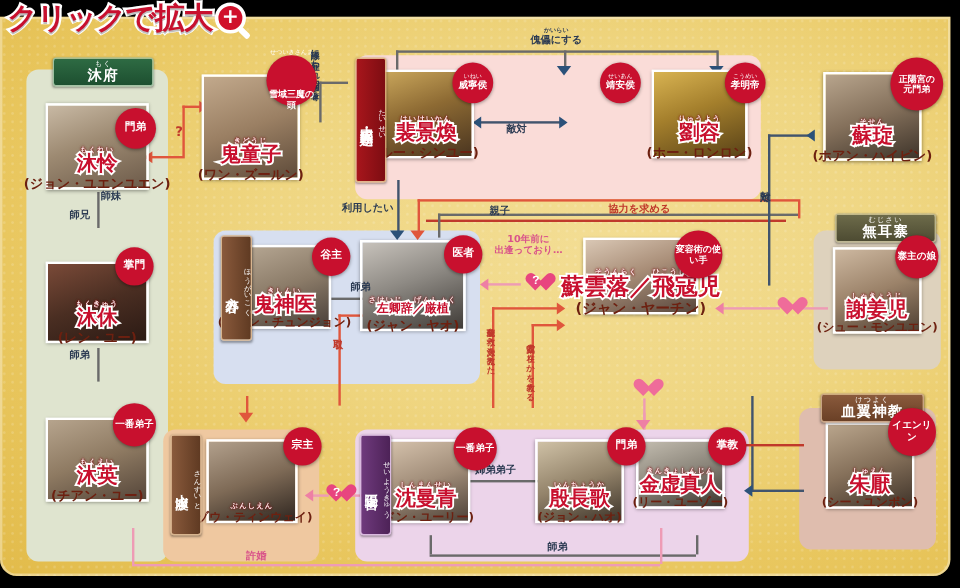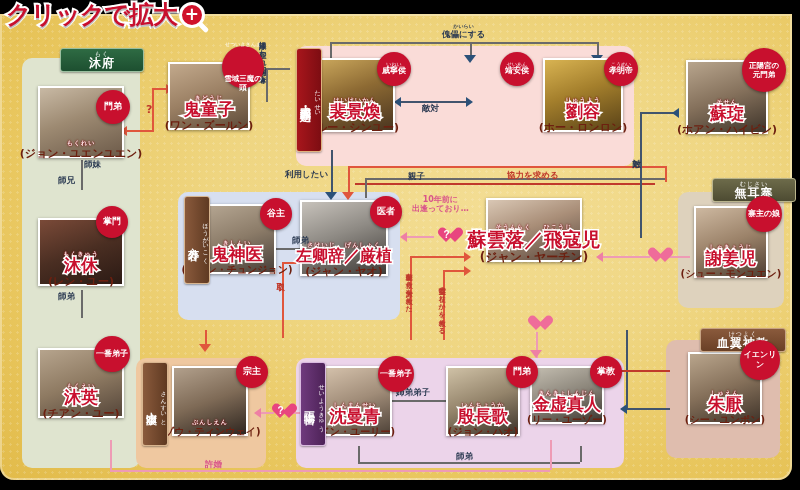--- a/index.html
+++ b/index.html
@@ -55,21 +55,20 @@
   .g-mountain{background:#efc8a0;}
   .g-wuji{background:#ded2bd;}
   .g-blood{background:#dfbdae;}
 
   
   .plaque{
     position:absolute;z-index:30;height:24px;min-width:84px;padding:0 16px;
     display:flex;flex-direction:column;align-items:center;justify-content:center;
     color:#fff;border-radius:3px;box-sizing:border-box;
     box-shadow:0 1px 2px rgba(0,0,0,.35);
-    margin-left:16px;
   }
   .plaque .ruby{font-size:6px;line-height:6px;opacity:.95;letter-spacing:1px;}
   .plaque .main{font-size:12px;line-height:13px;font-weight:bold;letter-spacing:1px;}
   .p-green{background:linear-gradient(#2e6b43,#1d4f30);border:1px solid #9bbf9f;}
   .p-olive{background:linear-gradient(#6d6b4a,#4d4b32);border:1px solid #b9b48c;}
   .p-brown{background:linear-gradient(#8a5a3c,#6a4026);border:1px solid #c8a483;}
 
   
   .vplaque{
     position:absolute;z-index:30;width:26px;padding:7px 2px;
@@ -321,20 +320,21 @@
 
   <div class="ln h c-dark" style="left:624px;top:408px;width:46px;"></div>
   <div class="ar left ad-dark" style="left:620px;top:404px;"></div>
   <div class="ln v c-dark" style="left:626px;top:330px;height:80px;"></div>
   <div class="ln h c-redd" style="left:600px;top:370px;width:70px;"></div>
 
   <div class="card" style="left:38px;top:86px;width:86px;height:72px;">
     <div class="ph" style="background:linear-gradient(160deg,#c8b9a4 0%,#9d8a72 45%,#6d5b4a 100%);"></div>
     <div class="nm">
       <span class="ruby">もくれい</span>
+      <span class="cn">沐怜</span>
       <span class="jp">(ジョン・ユエンユエン)</span>
     </div>
   </div>
   <div class="badge" style="left:96px;top:90px;width:34px;height:34px;">
     <span class="bt">門弟</span>
   </div>
 
   <div class="card" style="left:38px;top:218px;width:86px;height:68px;">
     <div class="ph" style="background:linear-gradient(160deg,#7a4a38 0%,#4a2e22 50%,#2b1a14 100%);"></div>
     <div class="nm">
@@ -352,21 +352,21 @@
     <div class="nm">
       <span class="ruby">もくえい</span>
       <span class="cn">沐英</span>
       <span class="jp">(チアン・ユー)</span>
     </div>
   </div>
   <div class="badge" style="left:94px;top:336px;width:36px;height:36px;">
     <span class="bt" style="font-size:8px;line-height:10px;">一番弟子</span>
   </div>
 
-  <div class="card" style="left:168px;top:62px;width:82px;height:68px;">
+  <div class="card" style="left:168px;top:62px;width:82px;height:88px;">
     <div class="ph" style="background:linear-gradient(160deg,#c2a98c 0%,#9a7f63 50%,#5e4b3a 100%);"></div>
     <div class="nm">
       <span class="ruby">きどうじ</span>
       <span class="cn">鬼童子</span>
       <span class="jp">(ワン・ズールン)</span>
     </div>
   </div>
   <div class="badge" style="left:222px;top:46px;width:42px;height:42px;gap:26px;">
     <span class="ruby">せついきさんま</span>
     <span class="bt" style="font-size:7.5px;line-height:9px;">雪域三魔の頭</span>
@@ -438,38 +438,41 @@
   <div class="badge" style="left:260px;top:198px;width:32px;height:32px;">
     <span class="bt">谷主</span>
   </div>
 
   <div class="card" style="left:300px;top:200px;width:88px;height:76px;">
     <div class="ph" style="background:linear-gradient(160deg,#c7c2bb 0%,#8e8a84 45%,#3f3b37 100%);"></div>
     <div class="nm" style="width:160px;">
       <span class="ruby">
         <span>さけいじ</span>&nbsp;&nbsp;&nbsp;<span>げんしょく</span>
       </span>
-      <span class="cn" style="font-size:16px;">左卿辞／厳植</span>
+      <span class="cn" style="font-size:10px;font-family:Liberation Mono, monospace;">左卿辞／厳植</span>
       <span class="jp">(ジャン・ヤオ)</span>
     </div>
   </div>
   <div class="badge" style="left:370px;top:196px;width:32px;height:32px;">
     <span class="bt">医者</span>
   </div>
 
   <div class="card" style="left:486px;top:198px;width:96px;height:64px;">
     <div class="ph" style="background:linear-gradient(160deg,#d9c7b4 0%,#a98e78 45%,#57463c 100%);"></div>
     <div class="nm" style="width:180px;">
       <span class="ruby">
         <span>そうんらく</span>&nbsp;&nbsp;&nbsp;&nbsp;<span>ひこうじ</span>
       </span>
       <span class="cn" style="font-size:19px;">蘇雲落／飛寇児</span>
       <span class="jp" style="font-size:12px;">(ジャン・ヤーチン)</span>
     </div>
   </div>
+  <div class="badge" style="left:562px;top:192px;width:40px;height:40px;">
+    <span class="bt" style="font-size:7.5px;line-height:9.5px;">変容術の使い手</span>
+  </div>
 
   <div class="card" style="left:172px;top:366px;width:76px;height:70px;">
     <div class="ph" style="background:linear-gradient(160deg,#b2a08c 0%,#7e6a56 50%,#2f2620 100%);"></div>
     <div class="nm">
       <span class="ruby">ぶんしえん</span>
       <span class="jp" style="font-size:10px;">(ゾウ・ティンウェイ)</span>
     </div>
   </div>
   <div class="badge" style="left:236px;top:356px;width:32px;height:32px;">
     <span class="bt">宗主</span>

